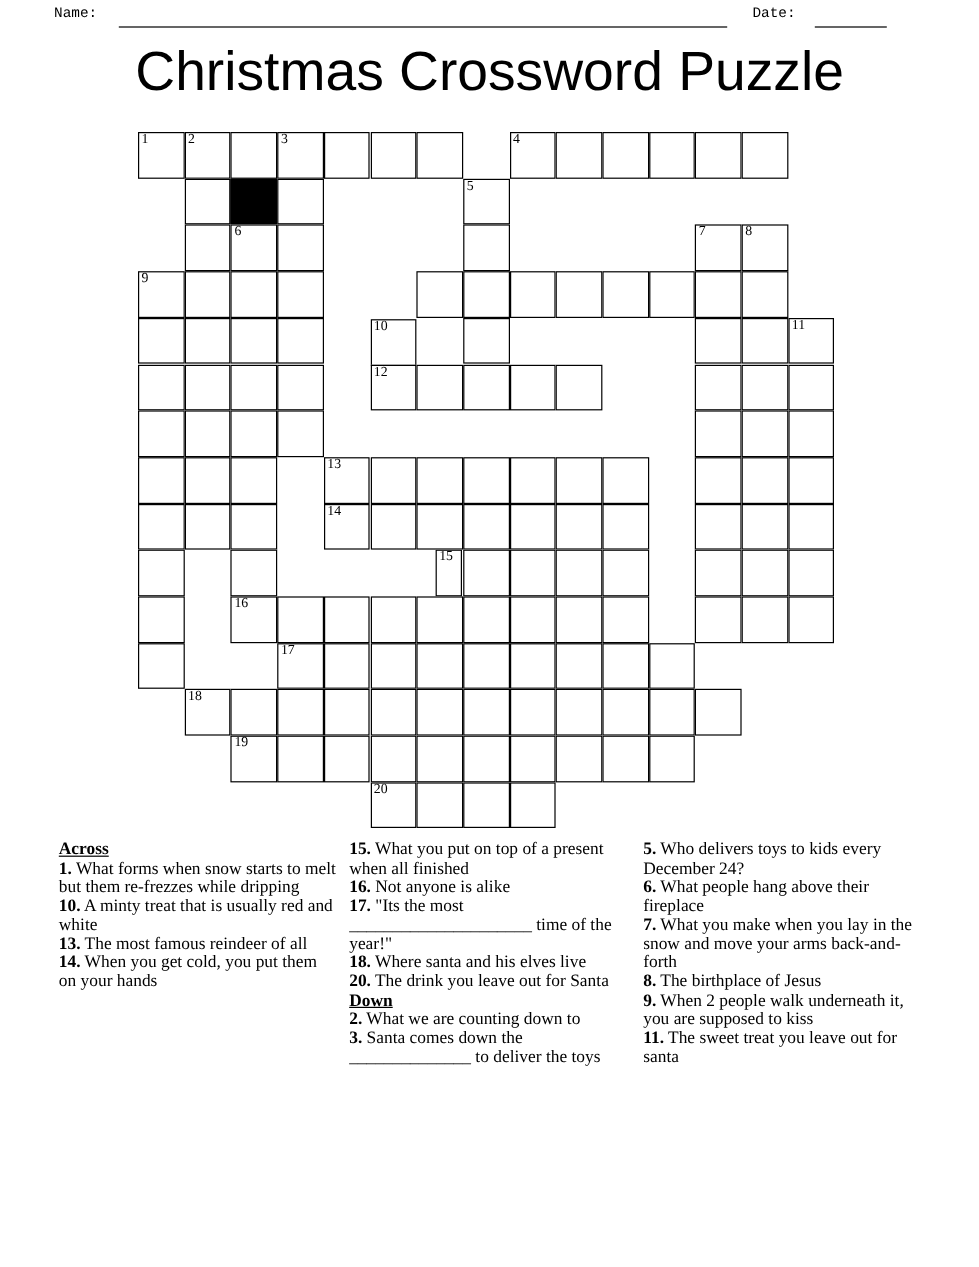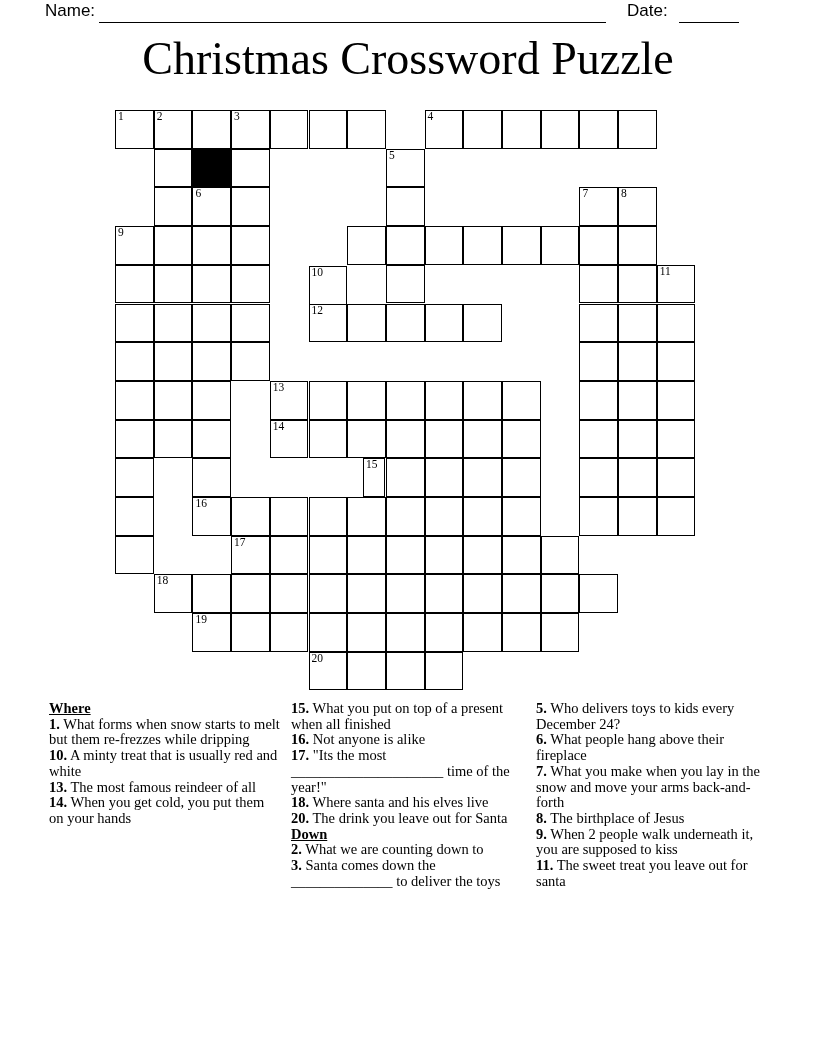--- a/index.html
+++ b/index.html
@@ -1,23 +1,23 @@
 <!DOCTYPE html>
 <html><head>
 <meta charset="utf-8">
 <style>
   html,body{margin:0;padding:0;background:#fff;}
   .page{position:relative;width:816px;height:1056px;background:#ffffff;overflow:hidden;
         font-family:"Liberation Serif",serif;color:#000;}
   
-  .hlabel{position:absolute;font-family:Liberation Sans, sans-serif;font-size:17px;line-height:20px;}
+  .hlabel{position:absolute;font-family:Liberation Mono, monospace;font-size:12px;line-height:20px;}
   .hline{position:absolute;height:1.5px;background:#000;}
   
   .title{position:absolute;left:0;right:0;top:34px;text-align:center;
-         font-size:46px;line-height:50px;font-family:Liberation Serif, serif;font-weight:normal;}
+         font-size:46px;line-height:50px;font-family:Liberation Sans, sans-serif;font-weight:normal;}
   
   .grid{position:absolute;left:115px;top:110px;width:581px;height:581px;}
   .cell{position:absolute;border:1.5px solid #000;box-sizing:border-box;background:#fff;}
   .cell.black{background:#000;}
   .cellnum{position:absolute;top:-1px;left:2px;font-size:11.5px;line-height:12px;
            font-family:"Liberation Serif",serif;}
   
   .cluecol{position:absolute;top:701px;font-size:14.5px;line-height:15.7px;}
   .clue{margin:0;padding:0;}
   .clue b{font-weight:bold;}
@@ -220,21 +220,21 @@
       <div class="cell" style="left: 425.7px; top: 503.1px; width: 38.7px; height: 38.7px;"></div>
       <div class="cell" style="left: 193.5px; top: 541.8px; width: 38.7px; height: 38.7px;">
         <span class="cellnum">20</span>
       </div>
       <div class="cell" style="left: 232.2px; top: 541.8px; width: 38.7px; height: 38.7px;"></div>
       <div class="cell" style="left: 270.9px; top: 541.8px; width: 38.7px; height: 38.7px;"></div>
       <div class="cell" style="left: 309.6px; top: 541.8px; width: 38.7px; height: 38.7px;"></div>
     </div>
 
   <div class="cluecol" style="left:49px;width:232px;">
-      <div class="clueheading">Where</div>
+      <div class="clueheading">Across</div>
       <div class="clue"><b>1.</b> What forms when snow starts to melt but them re-frezzes while dripping</div>
       <div class="clue"><b>10.</b> A minty treat that is usually red and white</div>
       <div class="clue"><b>13.</b> The most famous reindeer of all</div>
       <div class="clue"><b>14.</b> When you get cold, you put them on your hands</div>
     </div>
   <div class="cluecol" style="left:291px;width:233px;">
       <div class="clue"><b>15.</b> What you put on top of a present when all finished</div>
       <div class="clue"><b>16.</b> Not anyone is alike</div>
       <div class="clue"><b>17.</b> "Its the most _____________________ time of the year!"</div>
       <div class="clue"><b>18.</b> Where santa and his elves live</div>

